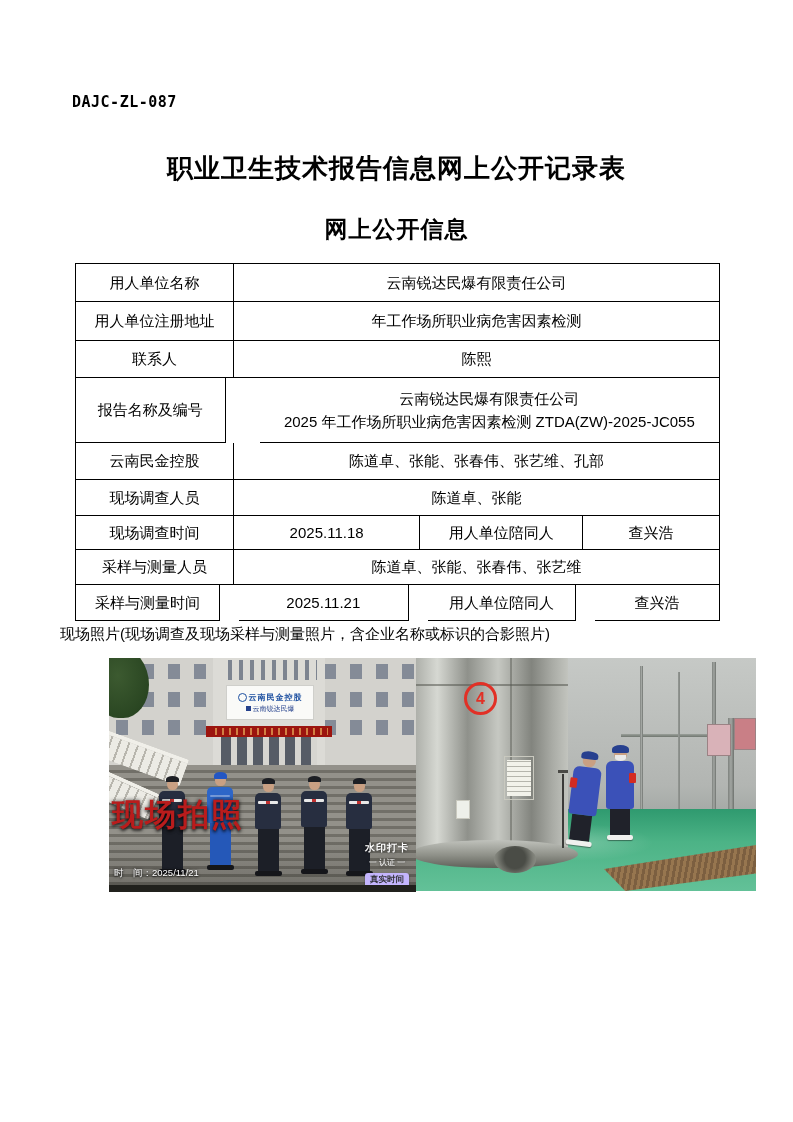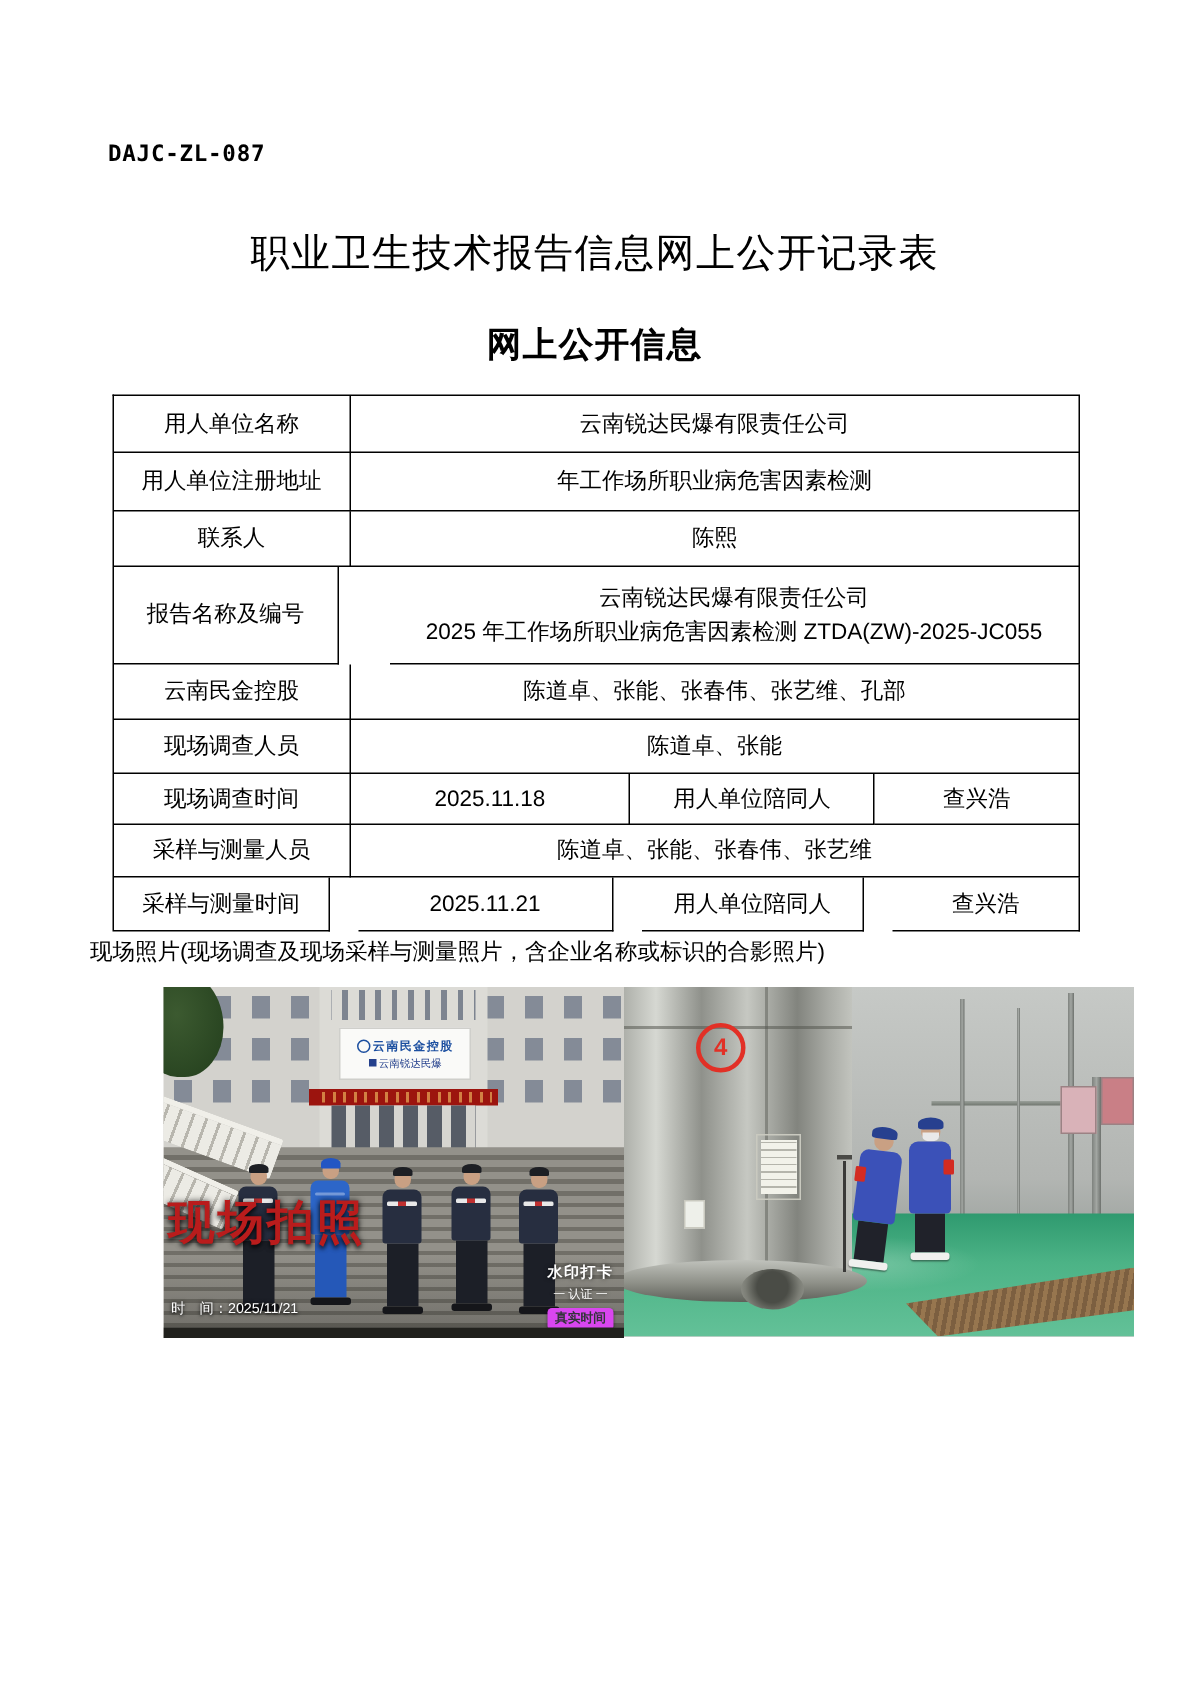--- a/index.html
+++ b/index.html
@@ -2,21 +2,21 @@
 <html><head>
 <meta charset="utf-8">
 <style>
   html,body{margin:0;padding:0;background:#fff;}
   body{width:793px;height:1122px;font-family:"Liberation Sans",sans-serif;color:#000;}
   .page{position:relative;width:793px;height:1122px;background:#fff;overflow:hidden;}
 
   .doc-code{position:absolute;left:72px;top:93px;font-family:"DejaVu Sans Mono",monospace;
     font-weight:700;font-size:15px;letter-spacing:0.5px;}
   .doc-title{position:absolute;left:0;top:151px;width:100%;text-align:center;
-    font-size:26px;font-weight:400;letter-spacing:1px;}
+    font-size:26px;font-weight:700;letter-spacing:1px;}
   .doc-subtitle{position:absolute;left:0;top:214px;width:100%;text-align:center;
     font-size:23px;font-weight:700;letter-spacing:1px;}
 
   
   .tbl{position:absolute;left:75px;top:263px;width:645px;box-sizing:border-box;
     border-top:1.6px solid #000;border-left:1.6px solid #000;}
   .trow{display:flex;box-sizing:border-box;}
   .cell{box-sizing:border-box;border-right:1.6px solid #000;border-bottom:1.6px solid #000;
     display:flex;flex-direction:column;align-items:center;justify-content:center;
     font-size:15px;text-align:center;line-height:1.55;padding:1px 4px;}
@@ -74,21 +74,21 @@
   .p-feet{width:27px;height:5px;background:#15161a;border-radius:2px;}
 
   .wm-title{position:absolute;left:3px;top:136px;font-size:31px;font-weight:900;color:#b91c1c;
     letter-spacing:2px;text-shadow:0 0 4px rgba(0,0,0,.75),0 2px 3px rgba(0,0,0,.6);}
   .wm-lines{position:absolute;left:5px;top:182px;color:#fff;font-size:9.5px;line-height:13px;
     text-shadow:0 0 3px rgba(0,0,0,.8),0 1px 2px rgba(0,0,0,.7);white-space:pre;}
   .wm-stamp{position:absolute;right:7px;top:183px;text-align:center;color:#fff;
     text-shadow:0 0 3px rgba(0,0,0,.8);}
   .wm-stamp-t{font-size:10px;font-weight:700;letter-spacing:1px;}
   .wm-stamp-s{font-size:8px;margin-top:2px;}
-  .wm-badge{margin-top:3px;background:#d946ef;color:#33343a;font-size:8.5px;font-weight:700;
+  .wm-badge{margin-top:3px;background:#c4b5fd;color:#33343a;font-size:8.5px;font-weight:700;
     border-radius:3px;padding:1.5px 5px;display:inline-block;text-shadow:none;box-shadow:0 1px 2px rgba(0,0,0,.4);}
 
   
   .tank{position:absolute;left:0;top:-4px;width:152px;height:200px;
     background:linear-gradient(90deg,#aeb0aa 0%,#d6d8d2 14%,#8f918b 34%,#c6c8c2 54%,#82847e 76%,#aaaca6 90%,#c2c4be 100%);}
   .tank::before{content:"";position:absolute;left:0;right:0;top:30px;height:2px;background:rgba(85,87,80,.55);}
   .tank::after{content:"";position:absolute;left:94px;top:0;bottom:0;width:1.5px;background:rgba(85,87,80,.45);}
   .tank-rim{position:absolute;left:-6px;top:182px;width:168px;height:28px;border-radius:50%;
     background:linear-gradient(180deg,#c0c2bc 0%,#8e9088 55%,#5f615a 100%);}
   .tank-num{position:absolute;left:48px;top:24px;width:27px;height:27px;border:3px solid #e23026;

